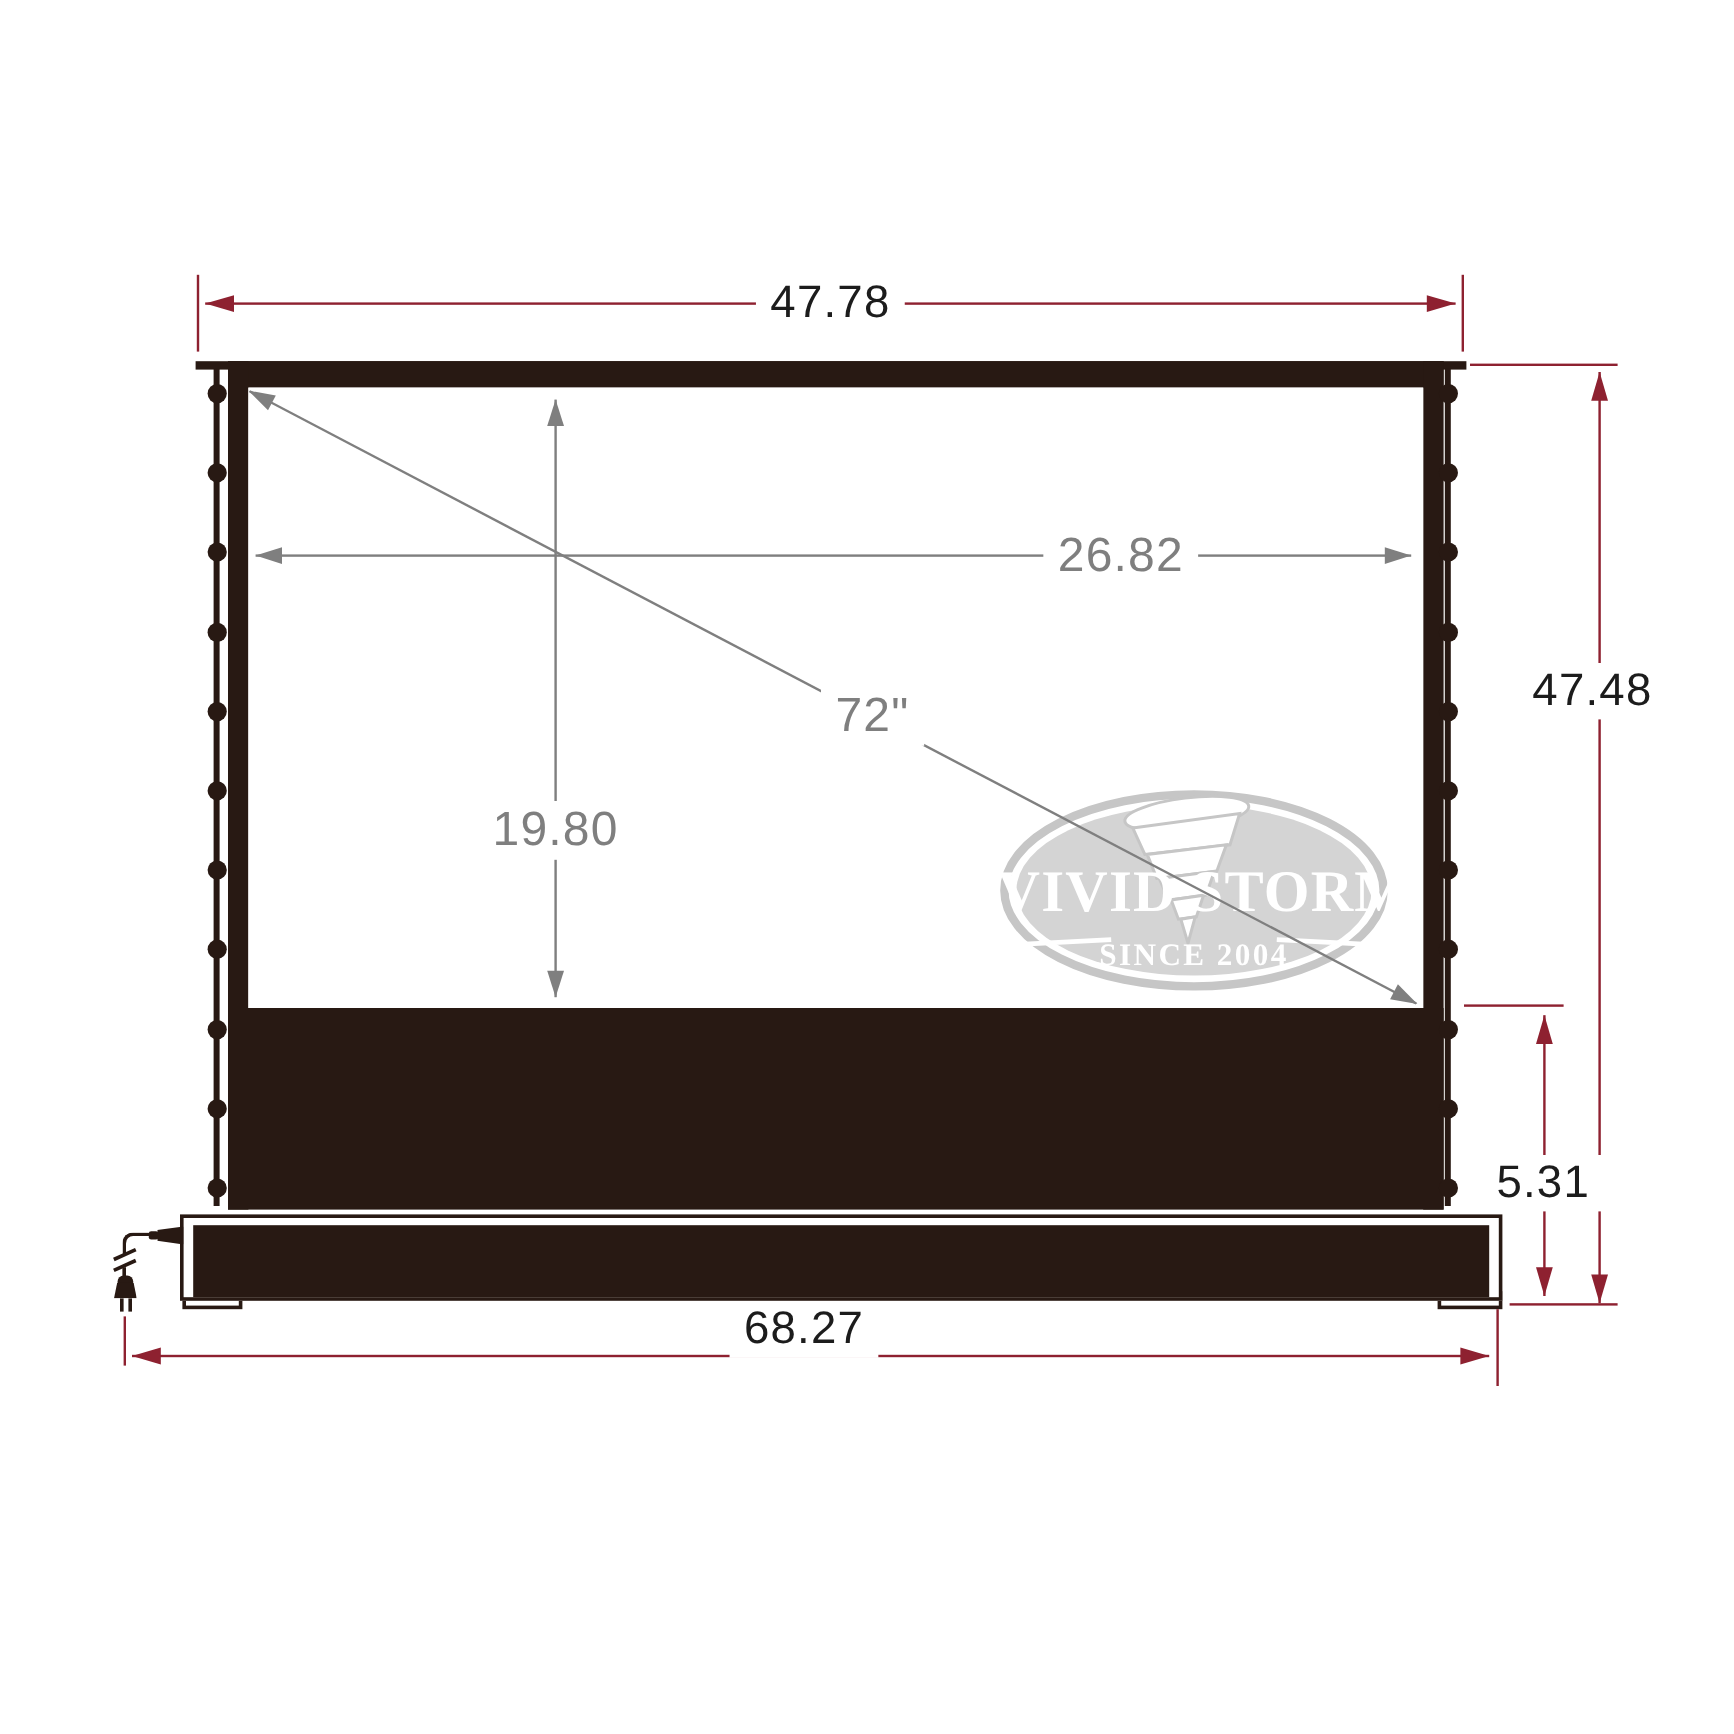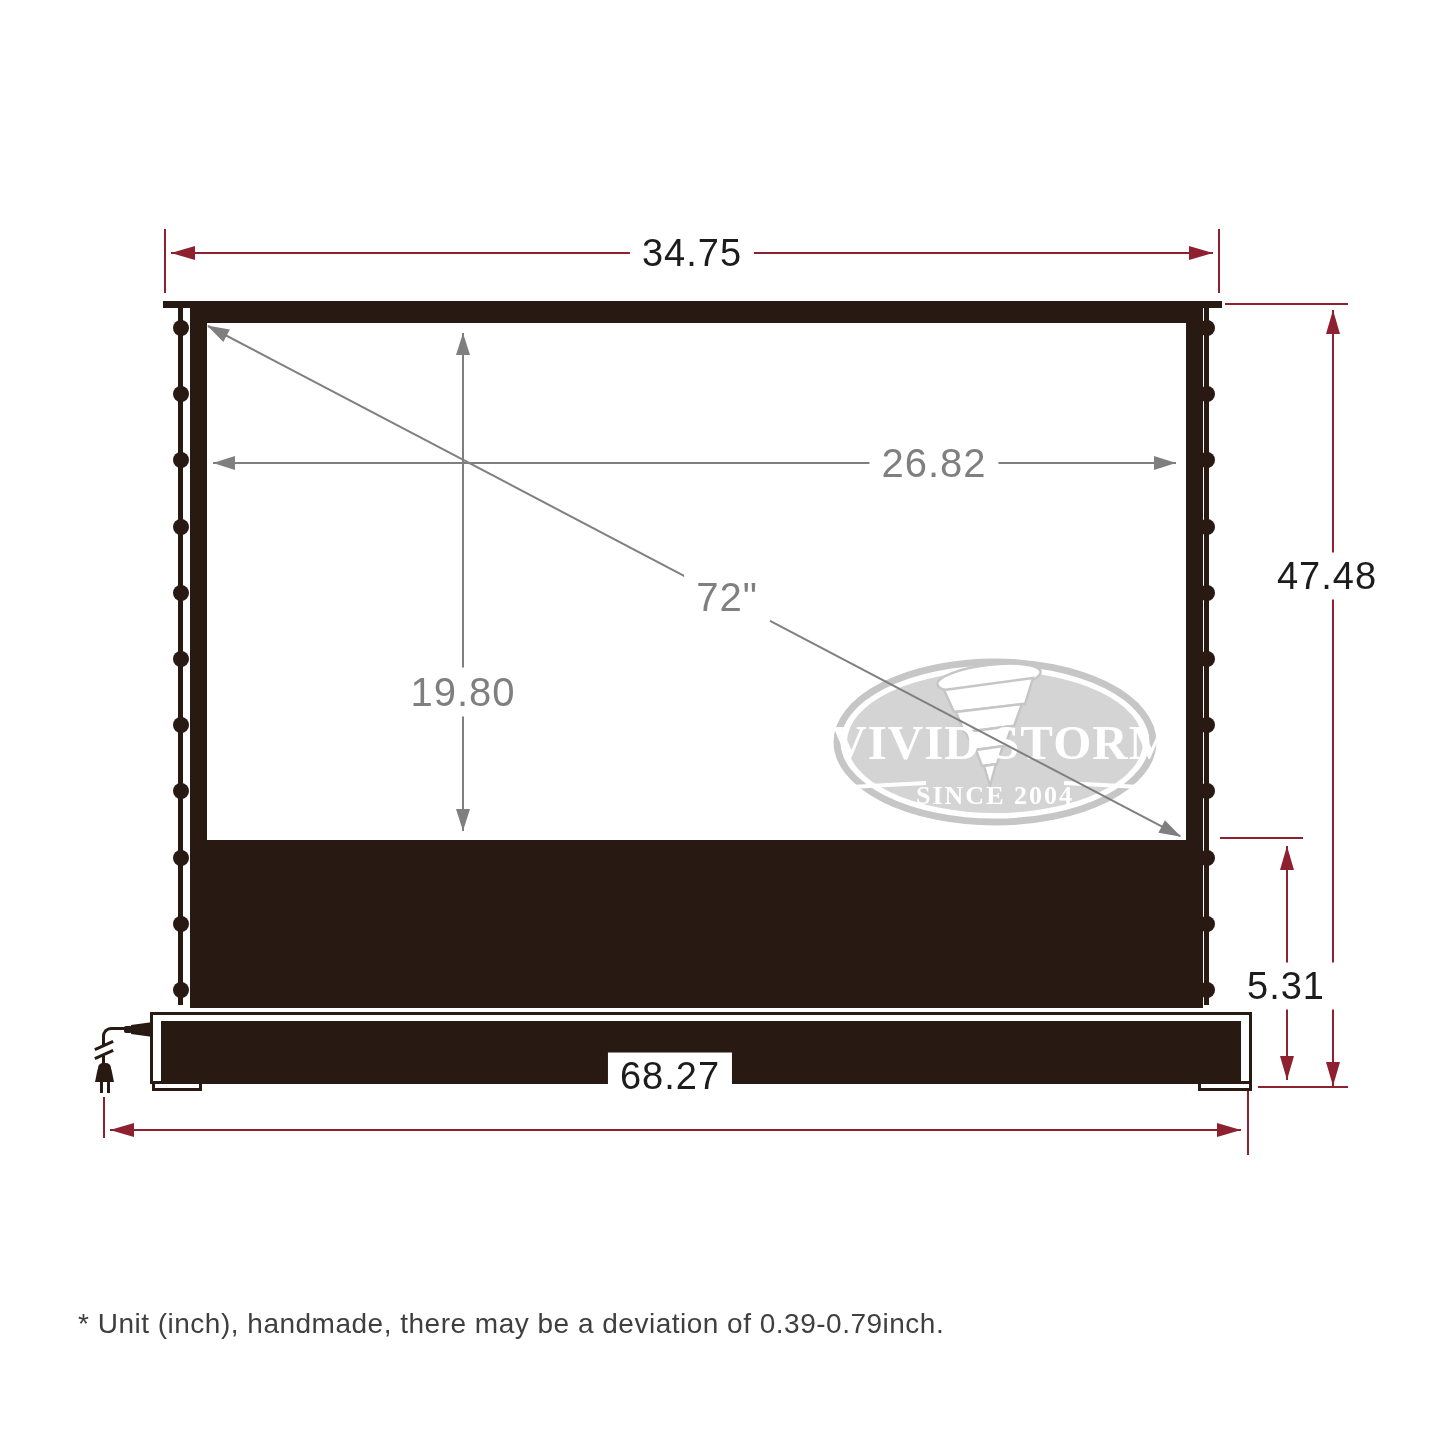--- a/index.html
+++ b/index.html
@@ -163,21 +163,21 @@
     </div>
     <div class="dim-label gray" style="left:727px;top:597px;">72"</div>
   </div>
 
   <div class="grp">
     <div class="vline red-bg z5" style="left:164px;top:229px;height:64px;"></div>
     <div class="vline red-bg z5" style="left:1218px;top:229px;height:64px;"></div>
     <div class="hline red-bg z5" style="left:171px;top:252px;width:1042px;"></div>
     <div class="ar ar-l red z5" style="left:171px;top:246px;"></div>
     <div class="ar ar-r red z5" style="left:1189px;top:246px;"></div>
-    <div class="dim-label" style="left:692px;top:253px;">34.75</div>
+    <div class="dim-label" style="left:692px;top:253px;">47.78</div>
   </div>
 
   <div class="grp">
     <div class="hline red-bg z5" style="left:1225px;top:303px;width:123px;"></div>
     <div class="hline red-bg z5" style="left:1258px;top:1086px;width:90px;"></div>
     <div class="vline red-bg z5" style="left:1332px;top:310px;height:776px;"></div>
     <div class="ar ar-u red z5" style="left:1326px;top:310px;"></div>
     <div class="ar ar-d red z5" style="left:1326px;top:1062px;"></div>
     <div class="dim-label" style="left:1327px;top:576px;">47.48</div>
   </div>
@@ -189,25 +189,24 @@
     <div class="ar ar-d red z5" style="left:1280px;top:1056px;"></div>
     <div class="dim-label" style="left:1286px;top:986px;">5.31</div>
   </div>
 
   <div class="grp">
     <div class="vline red-bg z5" style="left:103px;top:1097px;height:41px;"></div>
     <div class="vline red-bg z5" style="left:1247px;top:1091px;height:64px;"></div>
     <div class="hline red-bg z5" style="left:110px;top:1129px;width:1131px;"></div>
     <div class="ar ar-l red z5" style="left:110px;top:1123px;"></div>
     <div class="ar ar-r red z5" style="left:1217px;top:1123px;"></div>
-    <div class="dim-label" style="left:670px;top:1076px;">68.27</div>
+    <div class="dim-label" style="left:670px;top:1108px;">68.27</div>
   </div>
 
   <div class="notes">
-    <p>* Unit (inch), handmade, there may be a deviation of 0.39-0.79inch.</p>
   </div>
 
 <div class="tab-bump screen-z" style="left: 172.5px; top: 320px;"></div>
     <div class="tab-bump screen-z" style="left: 172.5px; top: 386.2px;"></div>
     <div class="tab-bump screen-z" style="left: 172.5px; top: 452.4px;"></div>
     <div class="tab-bump screen-z" style="left: 172.5px; top: 518.6px;"></div>
     <div class="tab-bump screen-z" style="left: 172.5px; top: 584.8px;"></div>
     <div class="tab-bump screen-z" style="left: 172.5px; top: 651px;"></div>
     <div class="tab-bump screen-z" style="left: 172.5px; top: 717.2px;"></div>
     <div class="tab-bump screen-z" style="left: 172.5px; top: 783.4px;"></div>

